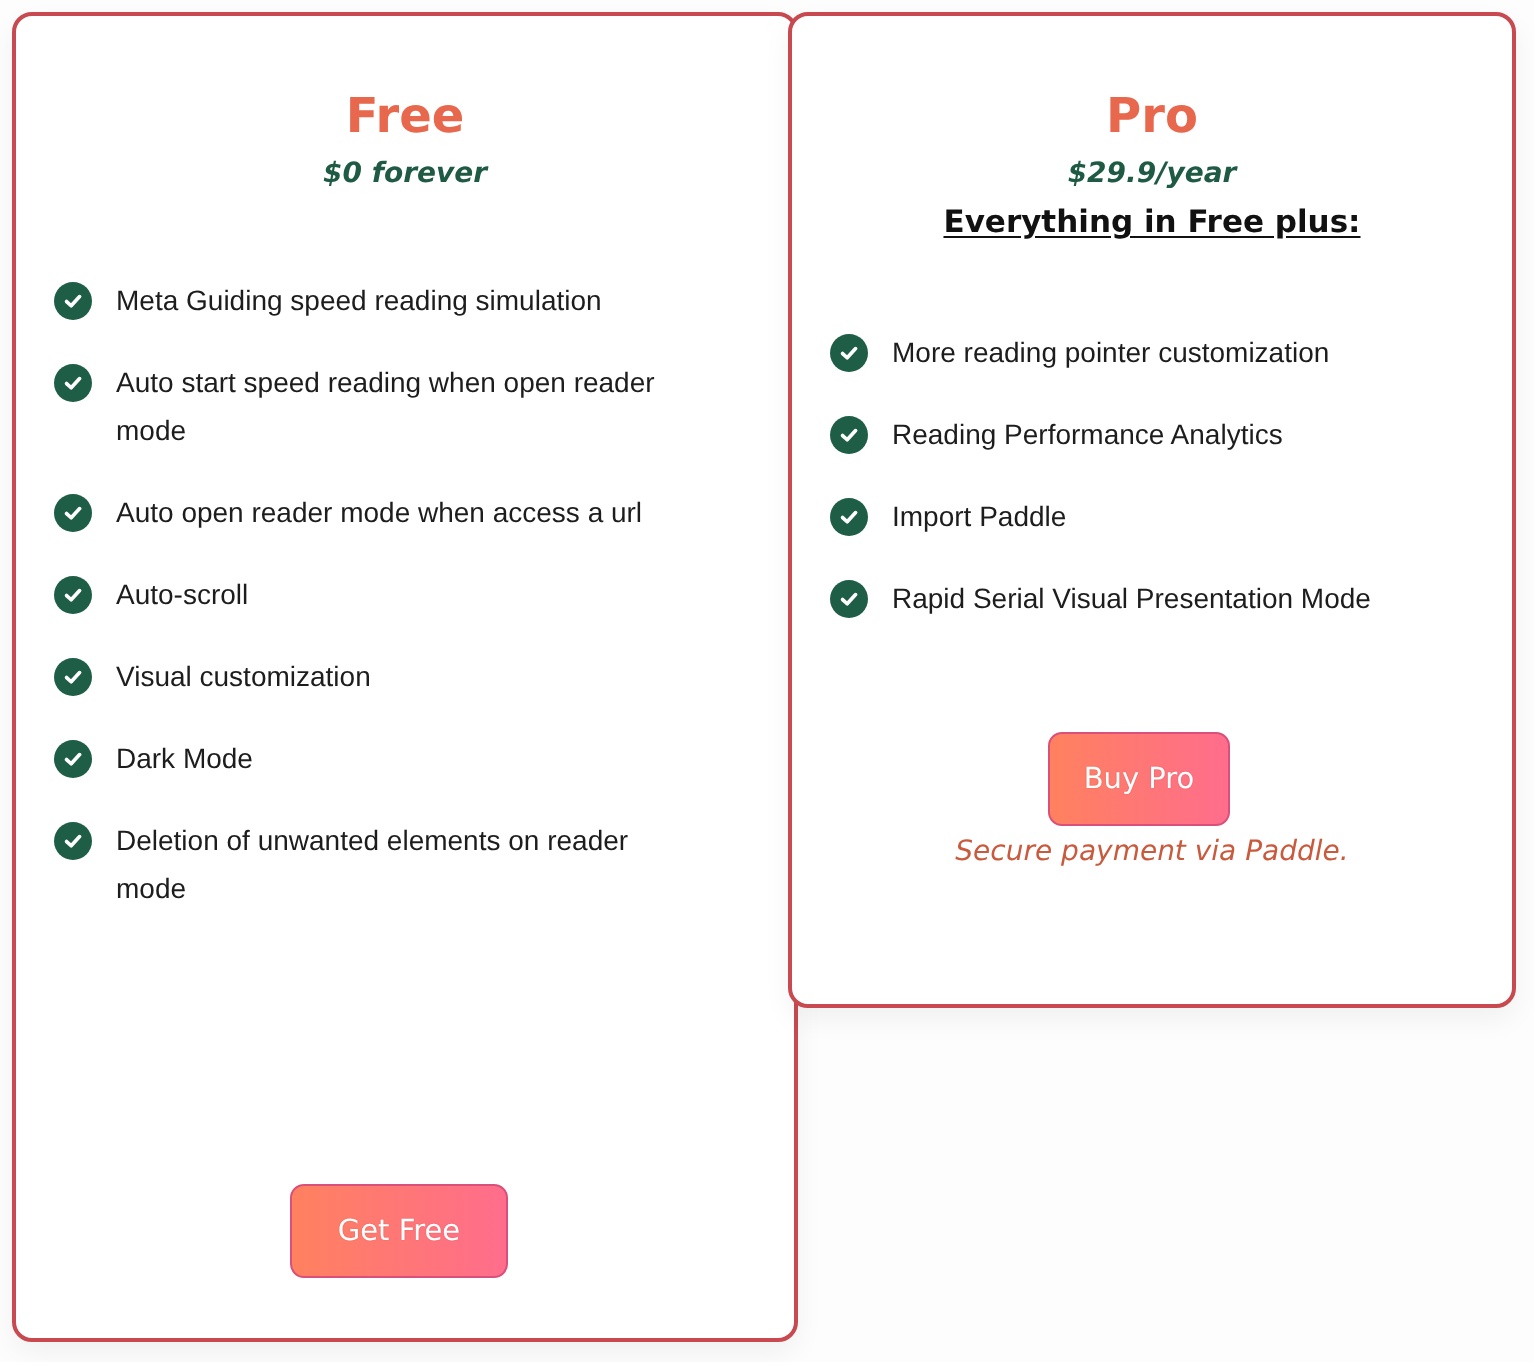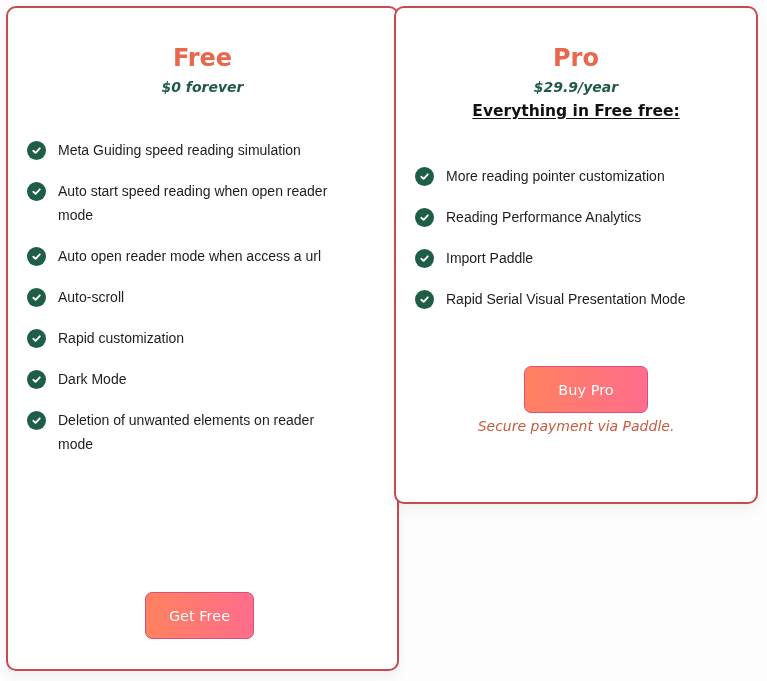--- a/index.html
+++ b/index.html
@@ -87,21 +87,21 @@
       border-radius: 7px;
       background: linear-gradient(90deg, #ff815f 0%, #ff6d8c 100%);
       color: #ffffff;
       font-family: "DejaVu Sans", sans-serif;
       font-size: 14.5px;
       display: flex; align-items: center; justify-content: center;
       cursor: pointer;
       text-shadow: 0 0 1px rgba(0,0,0,0.15);
     }
     #get-free { left: 137px; top: 584px; width: 109px; }
-    #buy-pro  { left: 128px; top: 358px; width: 124px; }
+    #buy-pro  { left: 128px; top: 358px; width: 91px; }
 
     .secure-note {
       position: absolute; left: 0; right: 0;
       top: 410px;
       text-align: center;
       color: #c95a3d;
       font-style: italic;
       font-family: "DejaVu Sans", sans-serif;
       font-size: 14px;
     }
@@ -144,21 +144,21 @@
           </svg>
         </span>
       <span class="feature-text">Auto-scroll</span>
     </li>
     <li class="feature">
       <span class="check">
           <svg viewBox="0 0 12 12">
             <path d="M2.5 6.3 L5 8.6 L9.6 3.6" fill="none" stroke="#fff" stroke-width="2" stroke-linecap="round" stroke-linejoin="round"></path>
           </svg>
         </span>
-      <span class="feature-text">Rapid customization</span>
+      <span class="feature-text">Visual customization</span>
     </li>
     <li class="feature">
       <span class="check">
           <svg viewBox="0 0 12 12">
             <path d="M2.5 6.3 L5 8.6 L9.6 3.6" fill="none" stroke="#fff" stroke-width="2" stroke-linecap="round" stroke-linejoin="round"></path>
           </svg>
         </span>
       <span class="feature-text">Dark Mode</span>
     </li>
     <li class="feature">
@@ -169,21 +169,21 @@
         </span>
       <span class="feature-text">Deletion of unwanted elements on reader mode</span>
     </li>
   </ul>
   <div class="cta" id="get-free">Get Free</div>
 </div>
 
 <div class="card" id="card-pro">
   <div class="plan-title">Pro</div>
   <div class="plan-price">$29.9/year</div>
-  <div class="plan-subtitle">Everything in Free free:</div>
+  <div class="plan-subtitle">Everything in Free plus:</div>
   <ul class="features">
     <li class="feature">
       <span class="check">
           <svg viewBox="0 0 12 12">
             <path d="M2.5 6.3 L5 8.6 L9.6 3.6" fill="none" stroke="#fff" stroke-width="2" stroke-linecap="round" stroke-linejoin="round"></path>
           </svg>
         </span>
       <span class="feature-text">More reading pointer customization</span>
     </li>
     <li class="feature">

